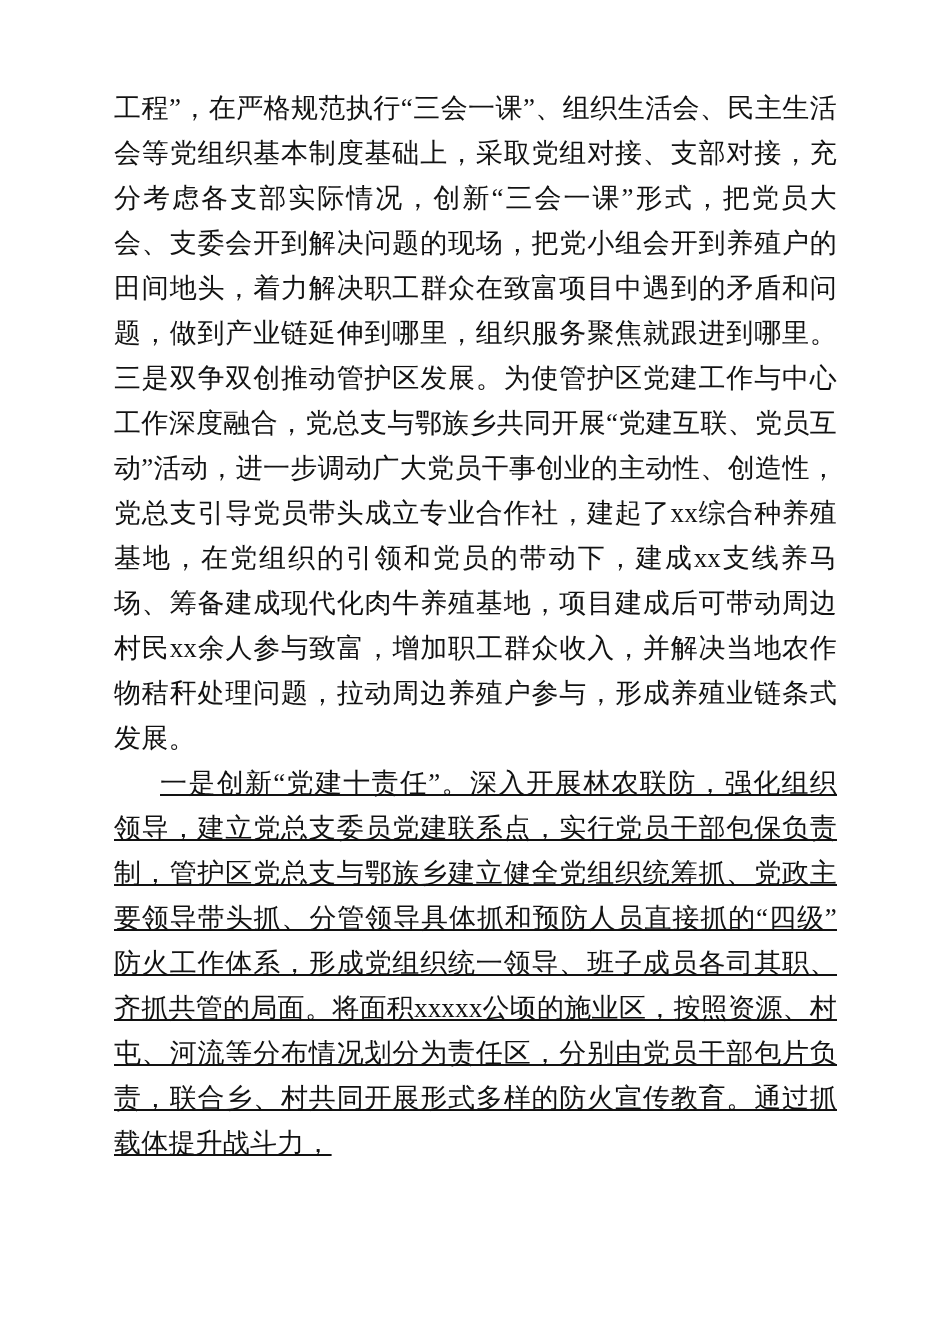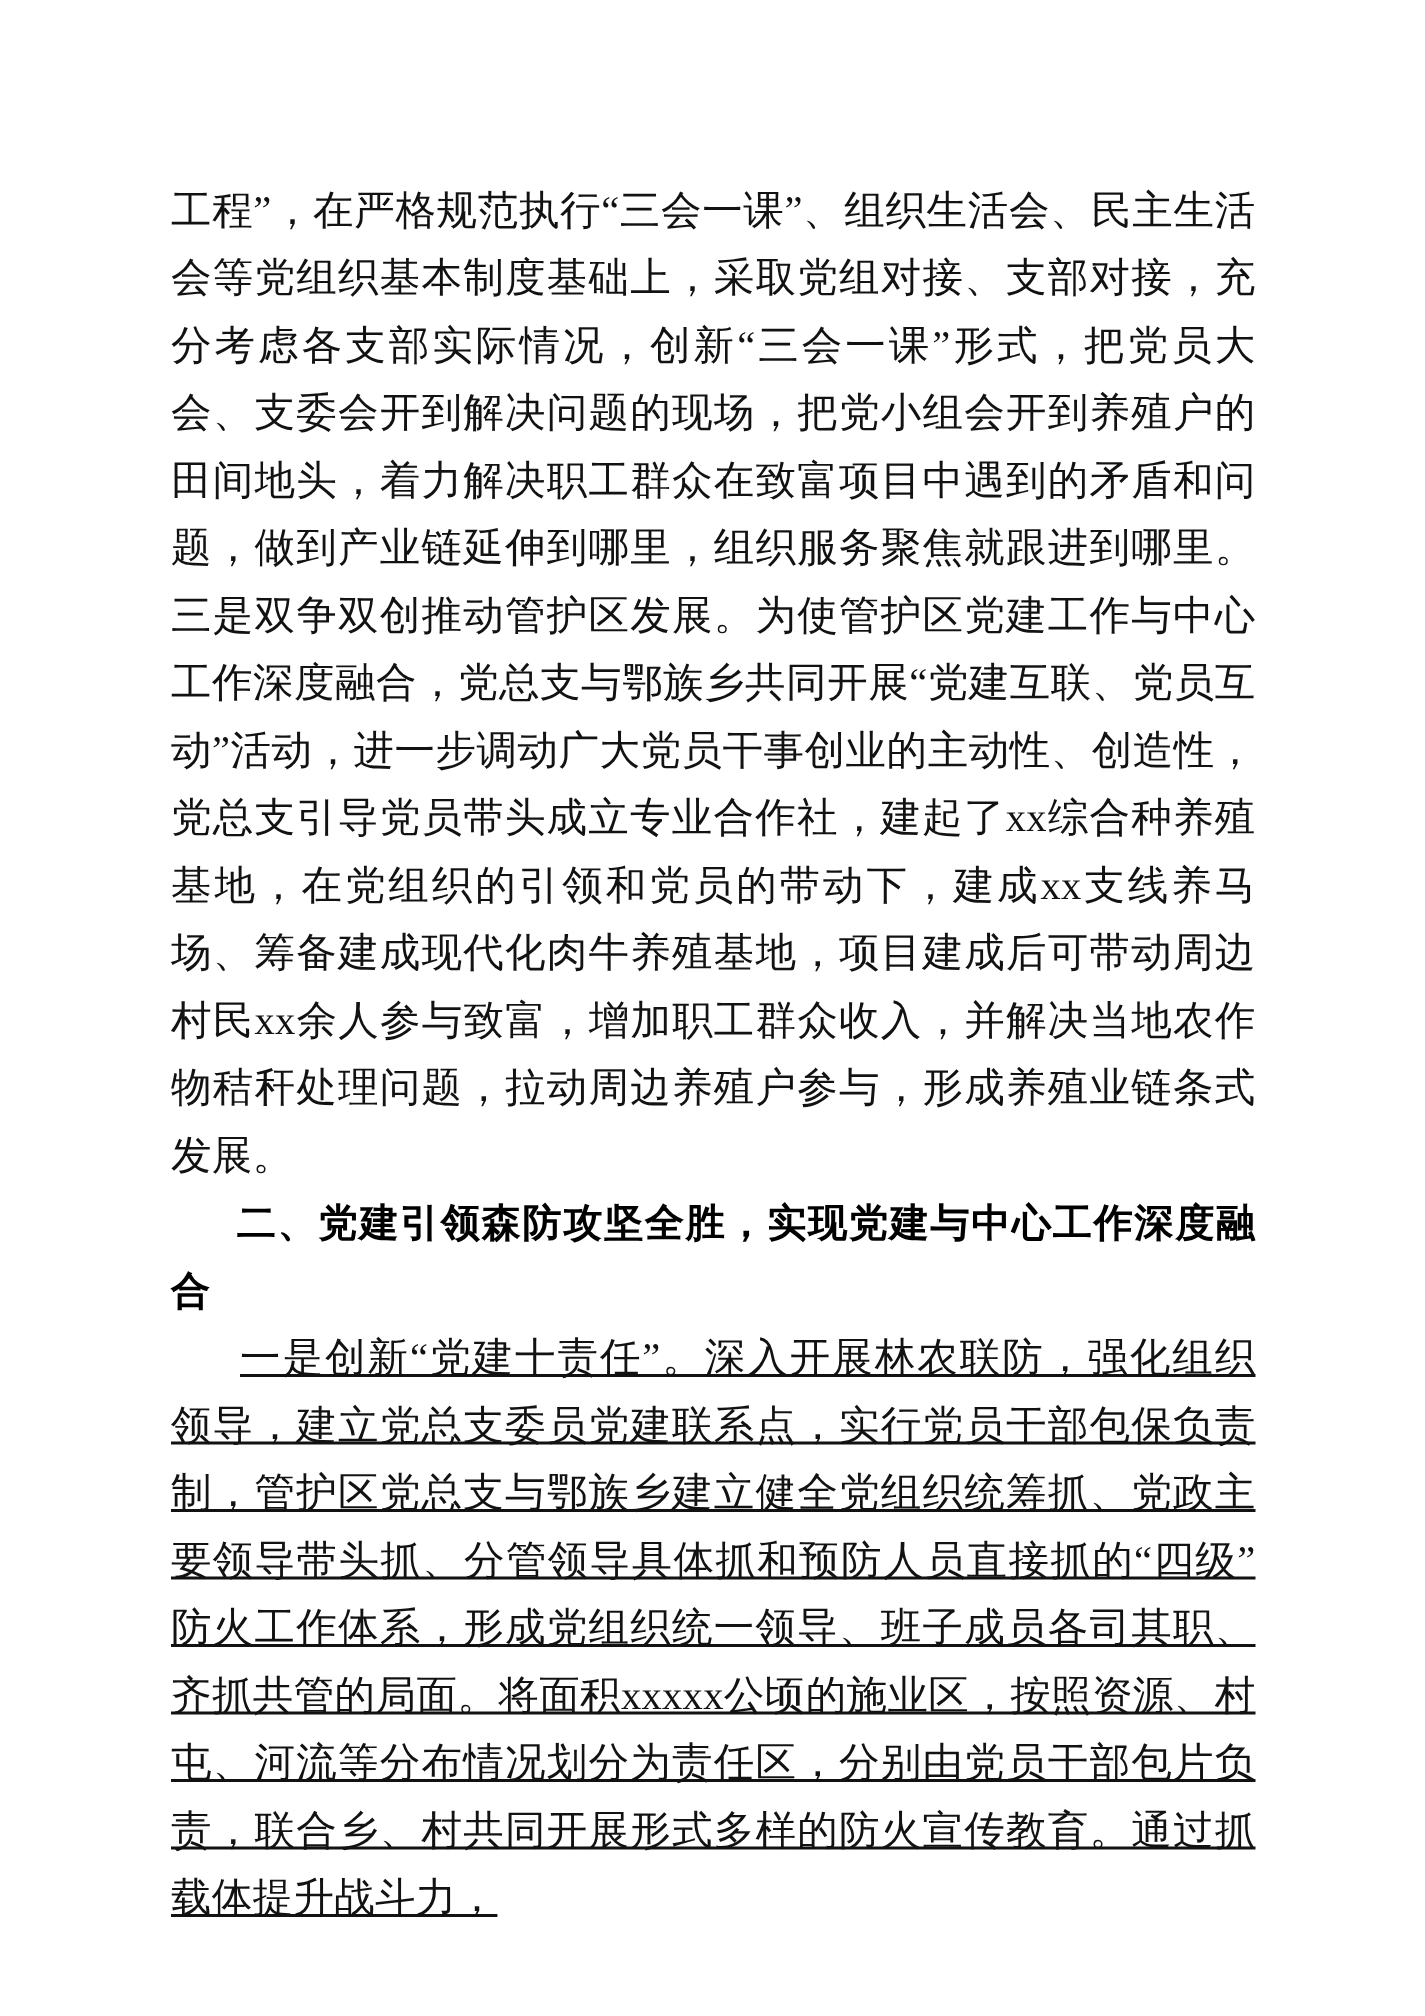--- a/index.html
+++ b/index.html
@@ -8,21 +8,21 @@
     background: #ffffff;
   }
   .page {
     position: relative;
     width: 950px;
     height: 1344px;
     margin: 0;
     background: #ffffff;
     overflow: hidden;
     box-sizing: border-box;
-    padding: 118px 113px 0 114px;
+    padding: 86px 113px 0 114px;
     color: #121212;
   }
   .body-para {
     margin: 0;
     font-family: "Liberation Serif", "DejaVu Serif", serif;
     font-size: 27px;
     line-height: 45px;
     text-align: justify;
     letter-spacing: 0.2px;
     word-break: break-all;
@@ -43,16 +43,15 @@
     word-break: break-all;
     color: #000000;
   }
 </style>
 </head>
 <body>
 
 <div class="page">
   <p class="body-para">工程”，在严格规范执行“三会一课”、组织生活会、民主生活会等党组织基本制度基础上，采取党组对接、支部对接，充分考虑各支部实际情况，创新“三会一课”形式，把党员大会、支委会开到解决问题的现场，把党小组会开到养殖户的田间地头，着力解决职工群众在致富项目中遇到的矛盾和问题，做到产业链延伸到哪里，组织服务聚焦就跟进到哪里。三是双争双创推动管护区发展。为使管护区党建工作与中心工作深度融合，党总支与鄂族乡共同开展“党建互联、党员互动”活动，进一步调动广大党员干事创业的主动性、创造性，党总支引导党员带头成立专业合作社，建起了xx综合种养殖基地，在党组织的引领和党员的带动下，建成xx支线养马场、筹备建成现代化肉牛养殖基地，项目建成后可带动周边村民xx余人参与致富，增加职工群众收入，并解决当地农作物秸秆处理问题，拉动周边养殖户参与，形成养殖业链条式发展。</p>
 
-  <h2 class="section-heading">二、党建引领森防攻坚全胜，实现党建与中心工作深度融合</h2>
 
   <p class="body-para indent-2">一是创新“党建十责任”。深入开展林农联防，强化组织领导，建立党总支委员党建联系点，实行党员干部包保负责制，管护区党总支与鄂族乡建立健全党组织统筹抓、党政主要领导带头抓、分管领导具体抓和预防人员直接抓的“四级”防火工作体系，形成党组织统一领导、班子成员各司其职、齐抓共管的局面。将面积xxxxx公顷的施业区，按照资源、村屯、河流等分布情况划分为责任区，分别由党员干部包片负责，联合乡、村共同开展形式多样的防火宣传教育。通过抓载体提升战斗力，</p>
 </div>
 
 </body></html>

